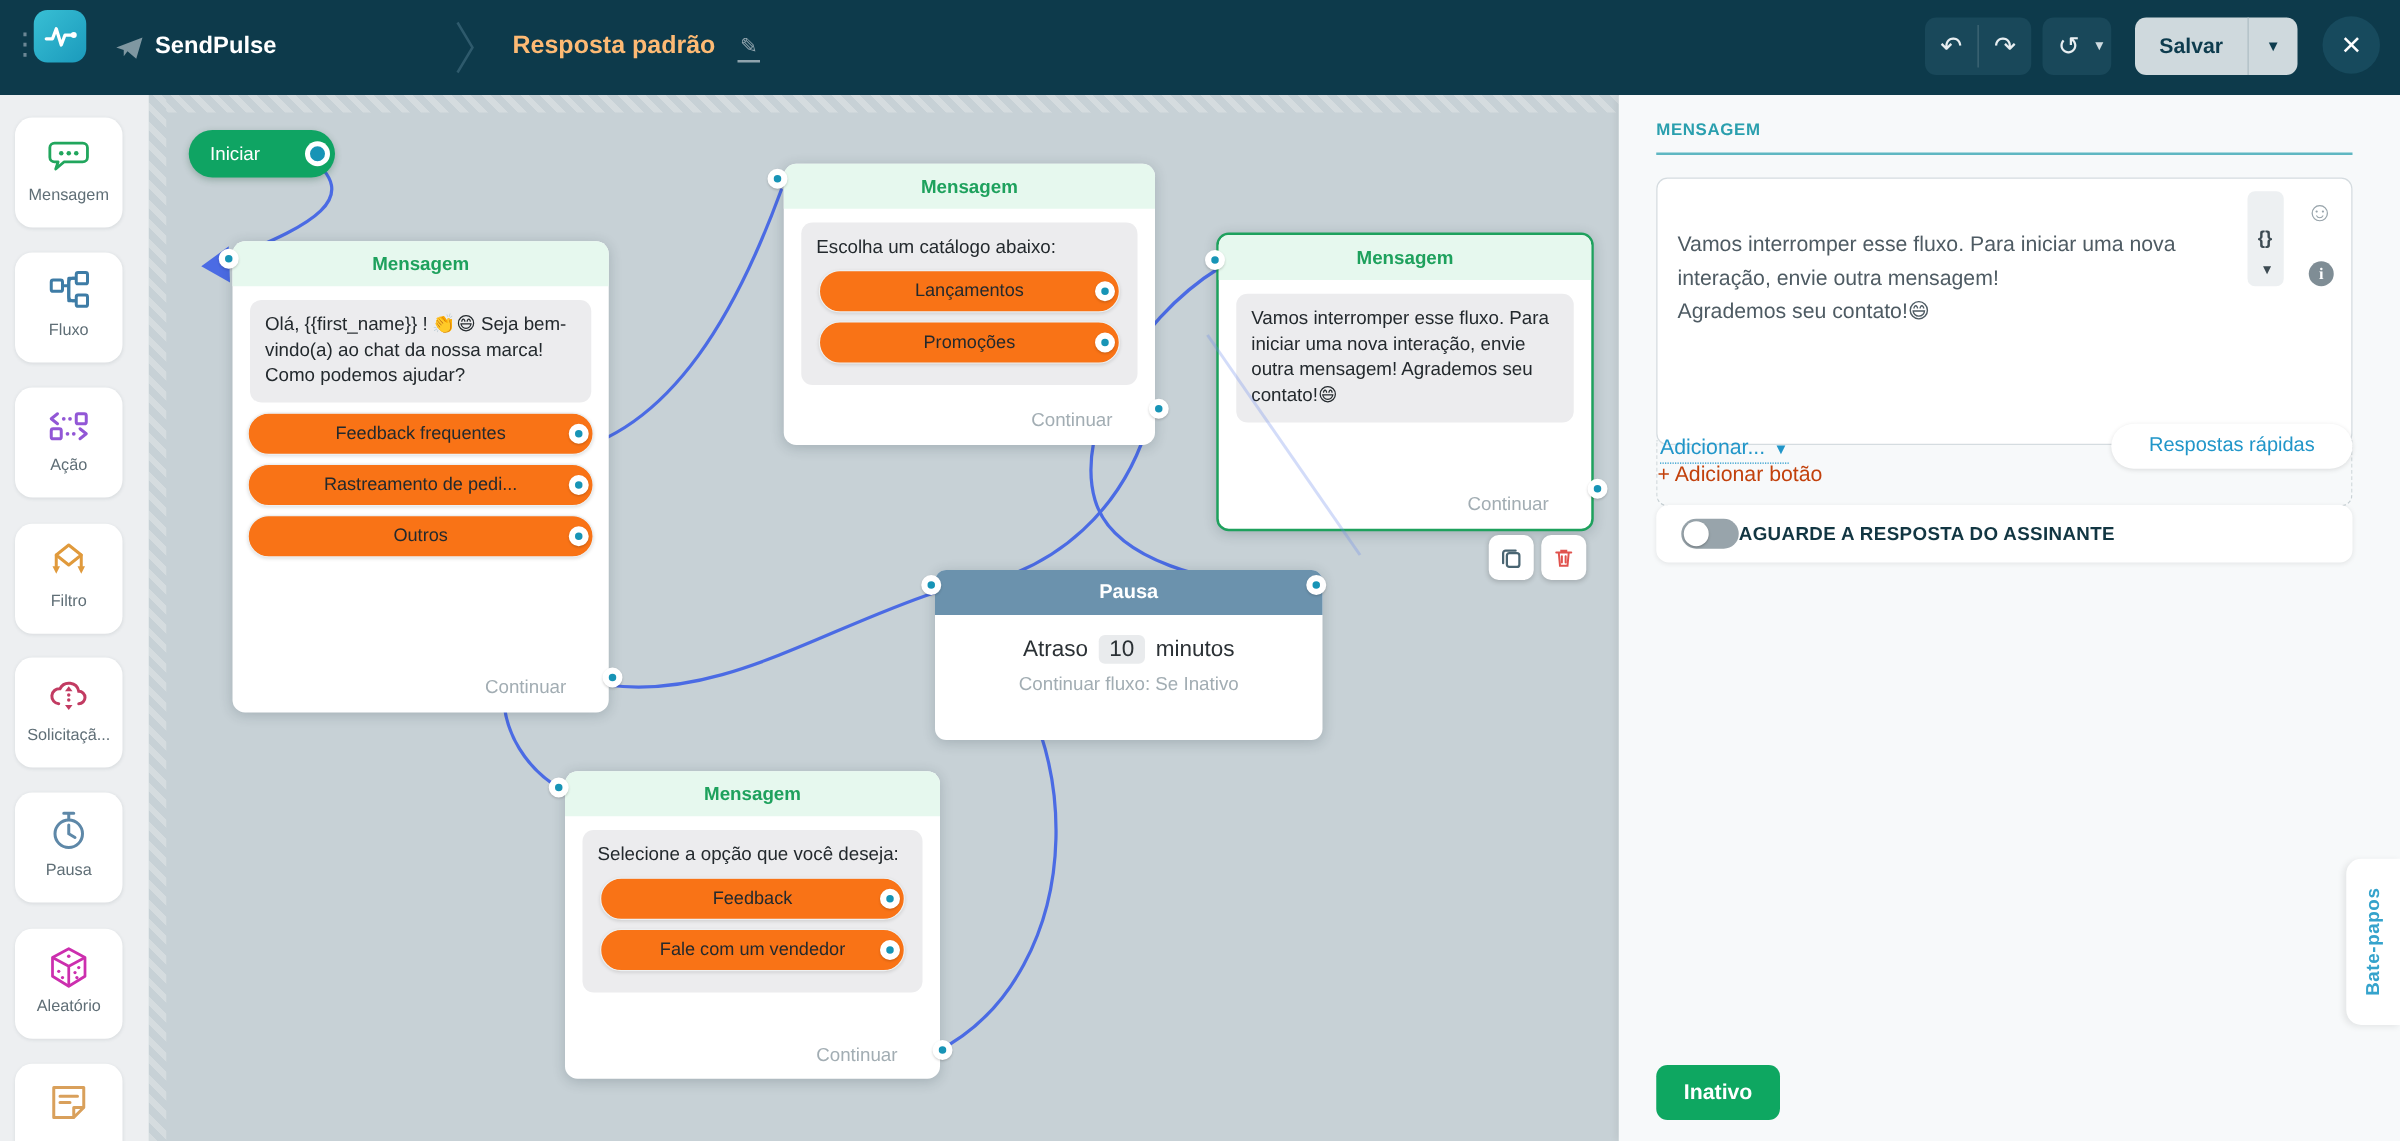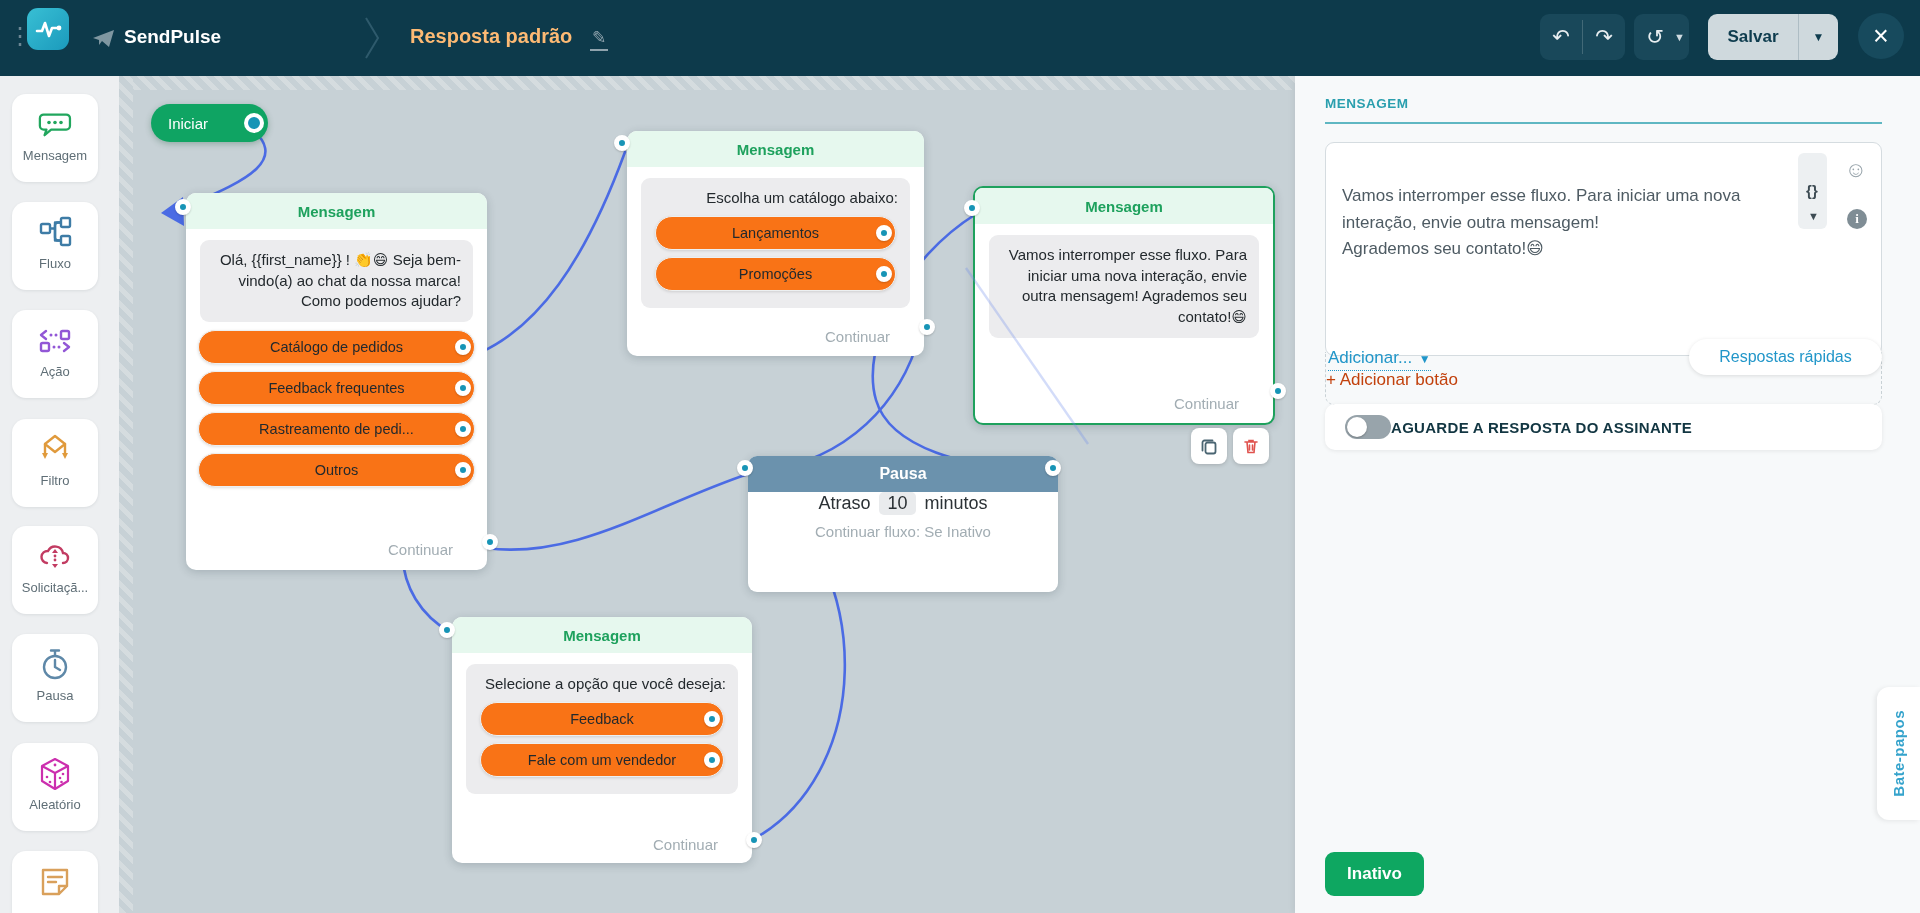--- a/index.html
+++ b/index.html
@@ -42,39 +42,39 @@
   .stripe-top { left:119px; top:76px; width:1176px; height:14px; }
   .stripe-left { left:119px; top:76px; width:14px; height:837px; }
   svg.edges { position:absolute; left:0; top:0; width:1920px; height:913px; z-index:2; pointer-events:none; }
   svg.edges-over { position:absolute; left:0; top:0; width:1920px; height:913px; z-index:4; pointer-events:none; }
 
   .node { position:absolute; background:#fff; border-radius:10px; box-shadow:0 2px 10px rgba(25,45,55,.20); z-index:3; }
   .node-header { height:36px; background:#e6f8ee; border-radius:10px 10px 0 0; display:flex; align-items:center; justify-content:center;
                  color:#1ea15d; font-weight:bold; font-size:15px; }
   .node.selected { border:2px solid #1ea15d; }
   .node.selected .node-header { border-radius:8px 8px 0 0; }
-  .bubble { background:#ececee; border-radius:9px; margin:11px 14px 8px 14px; padding:10px 12px; font-size:15px; color:#23292d; line-height:1.38;text-align:right; }
+  .bubble { background:#ececee; border-radius:9px; margin:11px 14px 8px 14px; padding:10px 12px; font-size:15px; color:#23292d; line-height:1.38; }
   .pill { position:relative; background:#f97316; border:1px solid #edf0f1; border-radius:18px; height:34px; margin:7px 12px;
           display:flex; align-items:center; justify-content:center; font-size:14.5px; color:#23292d;
           box-shadow:0 1px 3px rgba(0,0,0,.13); cursor:pointer; }
   .bubble .pill { margin:7px 2px; }
   .continue-row { position:absolute; right:34px; color:#a2adb3; font-size:15px; }
   .port { position:absolute; width:16px; height:16px; background:#1794b6; border:5px solid #fff; border-radius:50%;
           box-shadow:0 1px 2px rgba(0,0,0,.18); z-index:5; cursor:crosshair; }
   .pill .port { right:3px; top:50%; transform:translateY(-50%); }
   .start-pill { position:absolute; left:151px; top:104px; width:117px; height:38px; background:#0fa463; border-radius:19px;
                 display:flex; align-items:center; color:#fff; font-weight:normal; font-size:15px; z-index:3;
                 box-shadow:0 2px 6px rgba(20,80,50,.3); cursor:grab; }
   .start-pill span { margin-left:17px; }
   .start-port { position:absolute; right:8px; top:50%; transform:translateY(-50%); width:10px; height:10px; background:#fff;
                 border:6px solid #1794b6; border-radius:50%; box-shadow:0 0 0 4px #fff; cursor:crosshair; }
 
   .pausa-header { height:36px; background:#6b92ad; border-radius:9px 9px 0 0; display:flex; align-items:center; justify-content:center;
                   color:#fff; font-weight:bold; font-size:16px; }
-  .delay-line { text-align:center; font-size:18px; color:#2b3135; }
+  .delay-line { text-align:center; margin-top:16px; font-size:18px; color:#2b3135; }
   .delay-chip { display:inline-block; background:#e9ebed; border-radius:5px; padding:1px 8px; margin:0 4px; }
   .pausa-sub { text-align:center; margin-top:8px; font-size:15px; color:#a2adb3; }
 
   .node-toolbar { position:absolute; left:1191px; top:428px; display:flex; gap:6px; z-index:5; }
   .tool-btn { width:36px; height:36px; background:#fff; border-radius:8px; box-shadow:0 1px 4px rgba(0,0,0,.18);
               display:flex; align-items:center; justify-content:center; cursor:pointer; }
 
   
   .panel { position:absolute; left:1295px; top:76px; width:625px; height:837px; background:#f7f9fa; z-index:45;
            box-shadow:-2px 0 6px rgba(0,0,0,.06); }
@@ -129,24 +129,20 @@
 <div class="start-pill">
   <span>Iniciar</span>
   <span class="start-port"></span>
 </div>
 
 <div class="node" style="left:186px; top:193px; width:301px; height:377px;">
   <div class="node-header">Mensagem</div>
   <span class="port" style="left:-11px; top:6px;"></span>
   <div class="bubble">Olá,  {{first_name}} ! 👏😄 Seja bem-vindo(a) ao chat da nossa marca! Como podemos ajudar?</div>
   <div class="pill">
-    <span>Catálogo de pedidos</span>
-    <span class="port"></span>
-  </div>
-  <div class="pill">
     <span>Feedback frequentes</span>
     <span class="port"></span>
   </div>
   <div class="pill">
     <span>Rastreamento de pedi...</span>
     <span class="port"></span>
   </div>
   <div class="pill">
     <span>Outros</span>
     <span class="port"></span>

